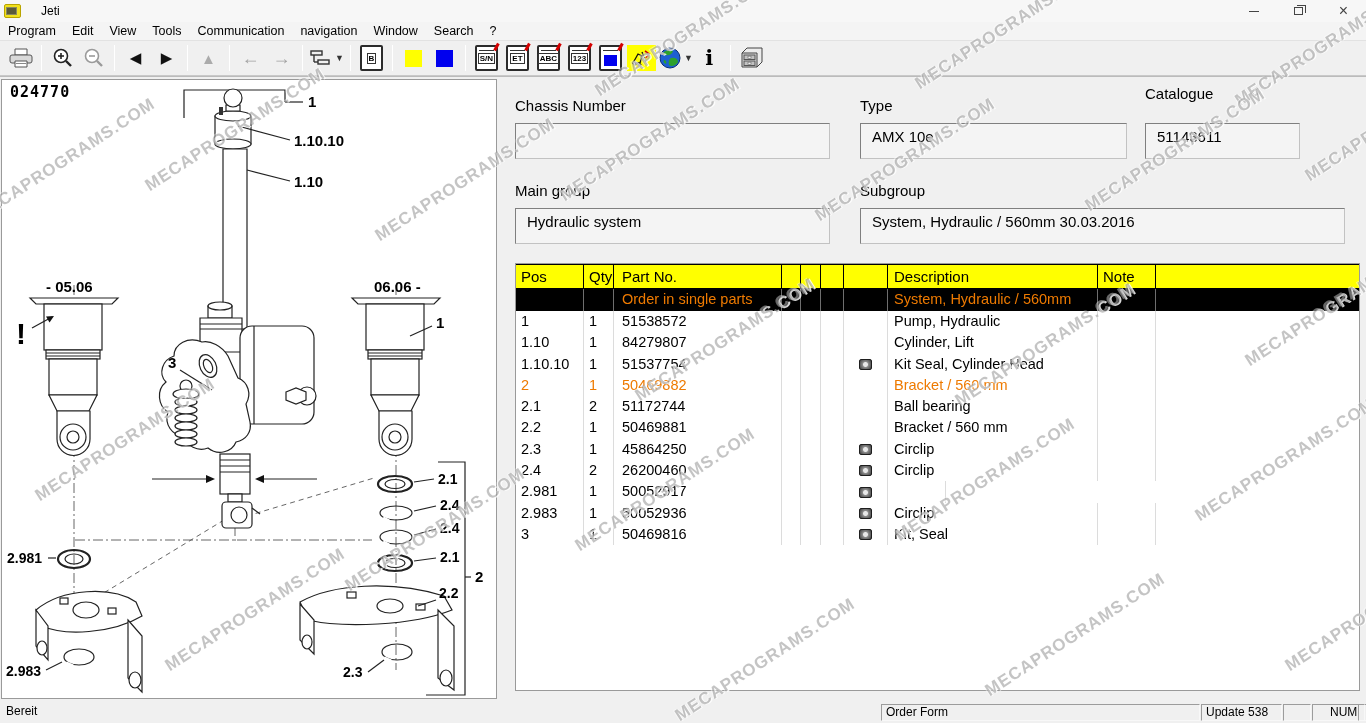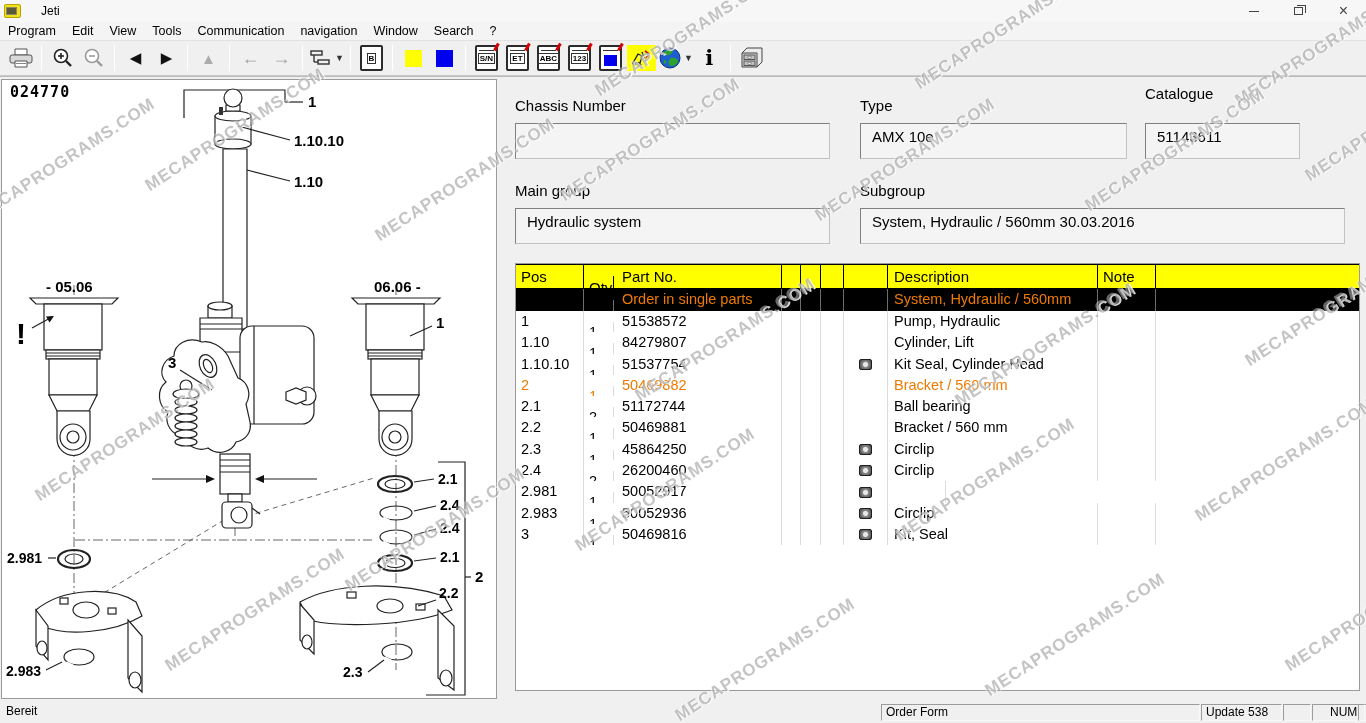--- a/index.html
+++ b/index.html
@@ -53,21 +53,21 @@
   
   .table-wrap { position:absolute; left:3px; top:186px; width:845px; height:428px; background:#fff; border:1px solid #9a9a9a; overflow:hidden; }
   .thead { display:flex; height:25px; background:#ffff00; border-bottom:1px solid #000; border-top:1px solid #000; }
   .thead .tcell { border-right:1px solid #000; font-size:15px; line-height:23px; }
   .orow { display:flex; height:22px; background:#000; color:#ee7a00; font-size:14.5px; line-height:21px; }
   .orow .tcell { border-right:1px solid #6e6e6e; }
   .trow { display:flex; height:21.3px; font-size:14.5px; line-height:21px; }
   .trow .tcell { border-right:1px solid #dcdcdc; }
   .trow.hl { color:#ee7a00; }
   .tcell { overflow:hidden; white-space:nowrap; padding-left:5px; }
-  .c-pos{width:68px;} .c-qty{width:30px;margin-top:11px;} .c-part{width:168px; padding-left:8px;}
+  .c-pos{width:68px;} .c-qty{width:30px;} .c-part{width:168px; padding-left:8px;}
   .c-n1{width:19px;} .c-n2{width:20px;} .c-n3{width:23px;}
   .c-ico{width:44px; display:flex; align-items:center; justify-content:center; padding-left:0;}
   .c-desc{width:210px; padding-left:6px;} .c-note{width:58px;} .c-last{flex:1; border-right:none !important;}
   .kit-icon { width:13px; height:11px; background:radial-gradient(circle at 50% 50%, #e8e8e8 0 2px, #8a8a8a 3px, #3c3c3c 100%); border:1px solid #1e1e1e; border-radius:2px; }
 
   
   .statusbar { position:absolute; left:0; top:700px; width:1366px; height:23px; background:#f0f0f0; font-size:12px; }
   .sb-seg { position:absolute; top:4px; height:17px; line-height:15px; padding-left:4px; }
   .sb-sunken { border:1px solid; border-color:#9c9c9c #f8f8f8 #f8f8f8 #9c9c9c; }
 

